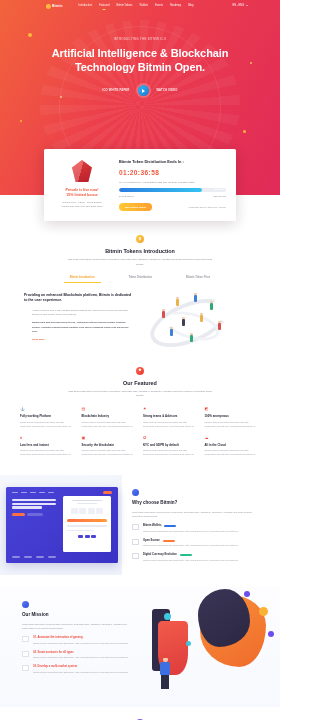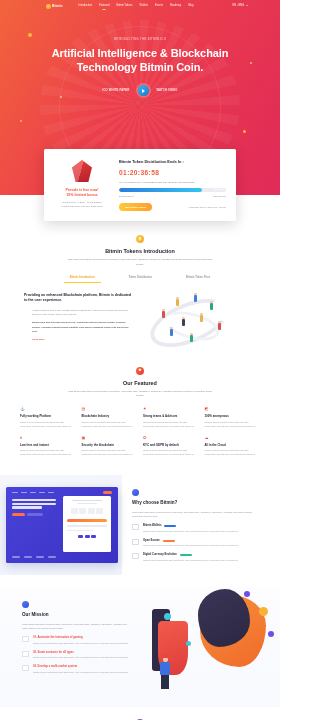--- a/index.html
+++ b/index.html
@@ -240,21 +240,21 @@
       <div class="nav-right">
         <span>EN - ENG</span>
         <span class="caret"></span>
       </div>
     </nav>
 
     <div class="hero-inner">
       <div class="eyebrow">INTRODUCTING THE BITMIN ICO</div>
       <h1 class="hero-title">
         <span>Artificial Intelligence &amp; Blockchain</span><br>
-        <span>Technology Bitmin Coin.</span>
+        <span>Technology Bitmin Open.</span>
       </h1>
       <div class="hero-actions">
         <span class="hero-link">ICO WHITE PAPER</span>
         <span class="play-btn">
           <span class="play-tri"></span>
         </span>
         <span class="hero-link">WATCH VIDEO</span>
       </div>
     </div>
   </section>

